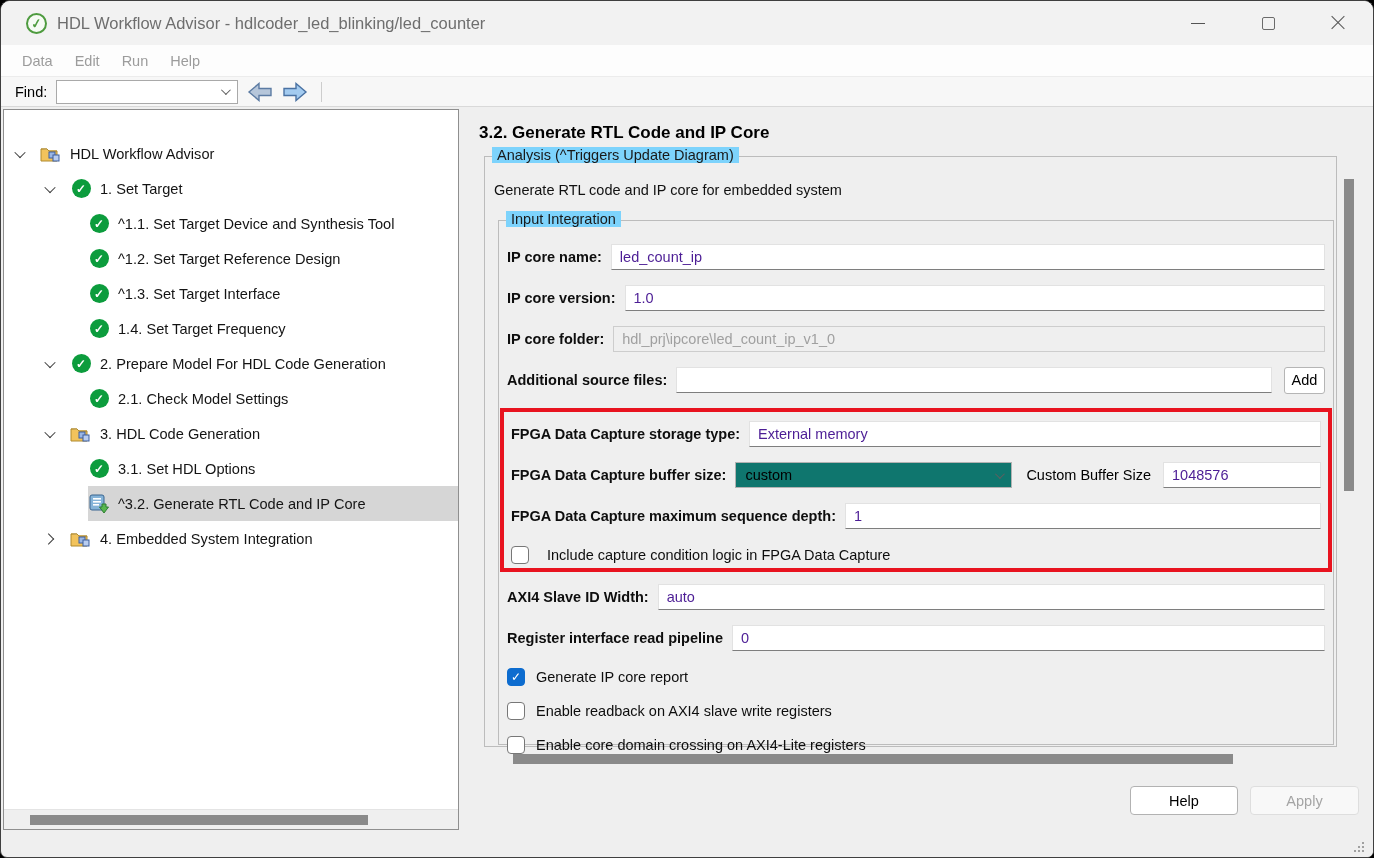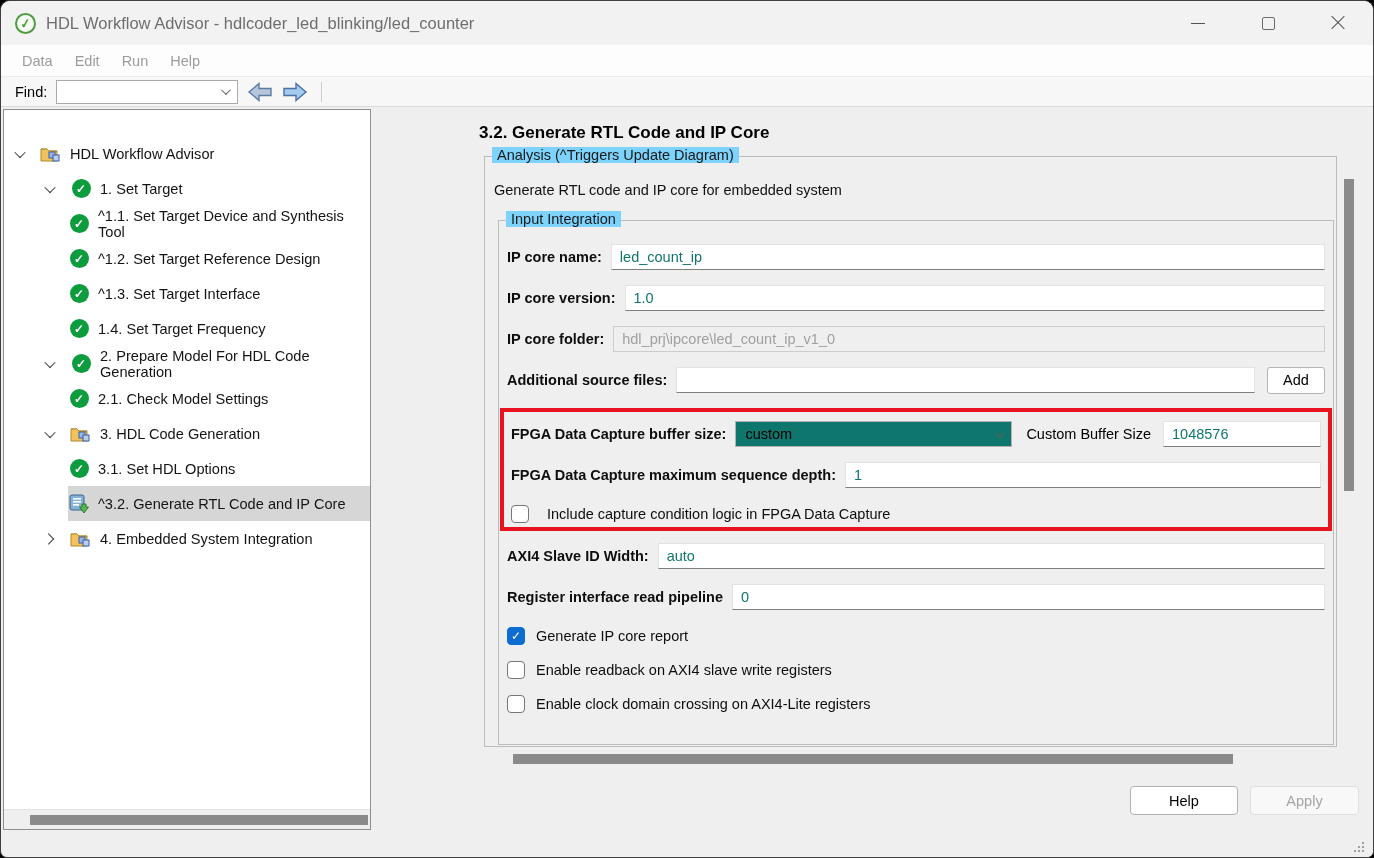--- a/index.html
+++ b/index.html
@@ -1,20 +1,20 @@
 <!DOCTYPE html>
 <html><head>
 <meta charset="utf-8">
 <style>
   * { margin:0; padding:0; box-sizing:border-box; }
   html,body { width:1374px; height:858px; background:#000; font-family:"Liberation Sans", sans-serif; overflow:hidden; }
   .window { position:absolute; inset:0; background:#efefef; border:1px solid #3f3f3f; border-radius:10px 10px 7px 7px; overflow:hidden; }
 
   
-  .titlebar { height:44px; background:#f2f2f2; display:flex; align-items:center; padding-left:14px; }
+  .titlebar { height:44px; background:#f2f2f2; display:flex; align-items:center; padding-left:25px; }
   .app-icon { width:21px; height:21px; border-radius:50%; border:2px solid #4e9b3f; background:#f6fbf4; display:flex; align-items:center; justify-content:center; margin-right:10px; }
   .app-icon::after { content:"✓"; color:#4e9b3f; font-size:13px; font-weight:bold; transform:rotate(-8deg); }
   .title-text { color:#6e6e6e; font-size:16.5px; }
   .win-controls { margin-left:auto; display:flex; height:100%; }
   .win-btn { width:70px; height:100%; display:flex; align-items:center; justify-content:center; }
   .glyph-min { width:14px; height:0; border-top:1.6px solid #545454; }
   .glyph-max { width:13px; height:13px; border:1.4px solid #6b6b6b; border-radius:2px; }
   .glyph-close { position:relative; width:16px; height:16px; }
   .glyph-close::before, .glyph-close::after { content:""; position:absolute; left:-1px; top:7px; width:18px; height:0; border-top:1.6px solid #565656; }
   .glyph-close::before { transform:rotate(45deg); }
@@ -27,26 +27,26 @@
   
   .toolbar { height:31px; background:#f7f7f7; border-top:1px solid #ececec; border-bottom:1px solid #d9d9d9; display:flex; align-items:center; padding-left:14px; }
   .find-label { font-size:14.5px; color:#000; margin-right:9px; }
   .find-combo { width:182px; height:24px; background:#fff; border:1px solid #a9a9a9; display:flex; align-items:center; justify-content:flex-end; padding-right:9px; }
   .chev { width:7px; height:7px; border-right:1.5px solid #5f5f5f; border-bottom:1.5px solid #5f5f5f; transform:rotate(45deg) translateY(-2px); }
   .nav-arrow { margin-left:9px; display:flex; }
   .tool-sep { width:1px; height:20px; background:#cdcdcd; margin-left:13px; }
 
   
   .main { position:absolute; top:107px; left:0; right:0; bottom:0; }
-  .tree-panel { position:absolute; left:2px; top:1px; width:368px; height:721px; background:#fff; border:1px solid #8f8f8f; overflow:hidden; }
+  .tree-panel { position:absolute; left:2px; top:1px; width:456px; height:721px; background:#fff; border:1px solid #8f8f8f; overflow:hidden;text-align:right; }
   .tree { padding-top:26px; }
   .tree-row { display:flex; align-items:center; height:35px; font-size:14.6px; color:#141414; }
   .tree-row.lvl0 { padding-left:8px; }
   .tree-row.lvl1 { padding-left:38px; }
-  .tree-row.lvl2 { padding-left:64px; }
+  .tree-row.lvl2 { padding-left:84px; }
   .expander { width:28px; display:flex; align-items:center; justify-content:flex-start; padding-left:4px; flex:none; }
   .exp-down { width:8px; height:8px; border-right:1.7px solid #3d3d3d; border-bottom:1.7px solid #3d3d3d; transform:rotate(45deg) translate(-1px,-1px); }
   .exp-right { width:8px; height:8px; border-right:1.7px solid #3d3d3d; border-bottom:1.7px solid #3d3d3d; transform:rotate(-45deg) translate(-1px,-1px); }
   .hl { display:flex; align-items:center; flex:1; height:100%; }
   .tree-row.selected .hl { background:#d6d6d6; }
   .ticon { width:22px; height:20px; margin-right:8px; flex:none; display:flex; align-items:center; justify-content:center; }
   .check-ic { width:19px; height:19px; border-radius:50%; background:#0c9c3d; color:#fff; display:flex; align-items:center; justify-content:center; }
   .check-ic::after { content:"✓"; font-size:12px; font-weight:bold; }
   .tree-hscroll { position:absolute; left:0; right:0; bottom:0; height:20px; background:#efefef; border-top:1px solid #e4e4e4; }
   .tree-hscroll .thumb { position:absolute; left:26px; top:5px; width:338px; height:10px; background:#8a8a8a; }
@@ -57,23 +57,23 @@
   .right-panel { position:absolute; left:459px; top:0; right:0; bottom:0; background:#efefef; }
   .panel-title { position:absolute; left:19px; top:15px; font-size:17px; font-weight:bold; color:#000000; }
   .groupbox { position:absolute; border:1px solid #bcbcbc; }
   .groupbox > .legend { position:absolute; top:-10px; left:7px; background:#7dd3fc; padding:0 5px; font-size:14.5px; color:#191919; white-space:nowrap; }
   .gb-analysis { left:24px; top:48px; width:853px; height:591px; }
   .gb-desc { position:absolute; left:9px; top:25px; font-size:14.5px; color:#111; }
   .gb-input { left:13px; top:63px; width:836px; height:525px; }
   .ip-body { padding:23px 8px 0 8px; }
   .iprow { display:flex; align-items:center; height:26px; margin-bottom:15px; font-size:14.5px; }
   .iprow label { margin-right:9px; white-space:nowrap; color:#0e0e0e;font-weight:bold; }
-  .tfield { flex:1; height:26px; background:#fff; border:1px solid #e2e2e2; border-bottom:1px solid #7e7e7e; padding:0 8px; font-size:14.5px; font-family:"Liberation Sans", sans-serif; color:#0f766e; min-width:0; }
+  .tfield { flex:1; height:26px; background:#fff; border:1px solid #e2e2e2; border-bottom:1px solid #7e7e7e; padding:0 8px; font-size:14.5px; font-family:"Liberation Sans", sans-serif; color:#4c1d95; min-width:0; }
   .tfield.disabled { background:#efefef; border:1px solid #cdcdcd; color:#a0a0a0; }
-  .add-btn { margin-left:12px; width:58px; height:27px; background:#fff; border:1px solid #b5b5b5; border-radius:3px; font-size:14.5px; font-family:"Liberation Sans", sans-serif; color:#000; }
+  .add-btn { margin-left:12px; width:41px; height:27px; background:#fff; border:1px solid #b5b5b5; border-radius:3px; font-size:14.5px; font-family:"Liberation Sans", sans-serif; color:#000; }
   .red-group { border:4px solid #e8131f; margin:0 -7px 12px -7px; padding:9px 7px 2px 7px; }
   .dropdown { width:277px; height:26px; background:#0f766e; border:1px solid #b2b2b2; display:flex; align-items:center; padding:0 9px; flex:none; }
   .dropdown .dd-text { flex:1; font-size:14.5px; }
   .cb-label-mid { margin:0 12px 0 14px; white-space:nowrap; }
   .cbrow { display:flex; align-items:center; gap:11px; height:22px; margin-bottom:12px; font-size:14.5px; color:#0e0e0e; }
   .cbrow.last { margin-bottom:0;gap:18px; }
   .checkbox { width:18px; height:18px; border:1.5px solid #777; border-radius:4px; background:#fff; flex:none; }
   .checkbox.checked { background:#0d6ccf; border-color:#0d6ccf; display:flex; align-items:center; justify-content:center; }
   .checkbox.checked::after { content:"✓"; color:#fff; font-size:12px; }
   .vscroll-thumb { position:absolute; left:884px; top:71px; width:10px; height:312px; background:#8a8a8a; }
@@ -326,20 +326,24 @@
             </div>
 
             <div class="iprow">
               <label>Additional source files:</label>
               <input class="tfield" type="text" value="" style="">
               <button class="add-btn">Add</button>
             </div>
 
             <div class="red-group">
               <div class="iprow">
+                <label>FPGA Data Capture storage type:</label>
+                <input class="tfield" type="text" value="External memory" style="">
+              </div>
+              <div class="iprow">
                 <label>FPGA Data Capture buffer size:</label>
                 <div class="dropdown">
                   <span class="dd-text">custom</span>
                   <span class="chev"></span>
                 </div>
                 <span class="cb-label-mid">Custom Buffer Size</span>
                 <input class="tfield" type="text" value="1048576" style="">
               </div>
               <div class="iprow">
                 <label>FPGA Data Capture maximum sequence depth:</label>
@@ -366,21 +370,21 @@
               <span>Generate IP core report</span>
             </div>
 
             <div class="cbrow">
               <span class="checkbox"></span>
               <span>Enable readback on AXI4 slave write registers</span>
             </div>
 
             <div class="cbrow">
               <span class="checkbox"></span>
-              <span>Enable clock domain crossing on AXI4-Lite registers</span>
+              <span>Enable core domain crossing on AXI4-Lite registers</span>
             </div>
 
           </div>
         </div>
       </div>
 
       <div class="vscroll-thumb"></div>
       <div class="hscroll-thumb"></div>
 
       <button class="btn btn-help">Help</button>

